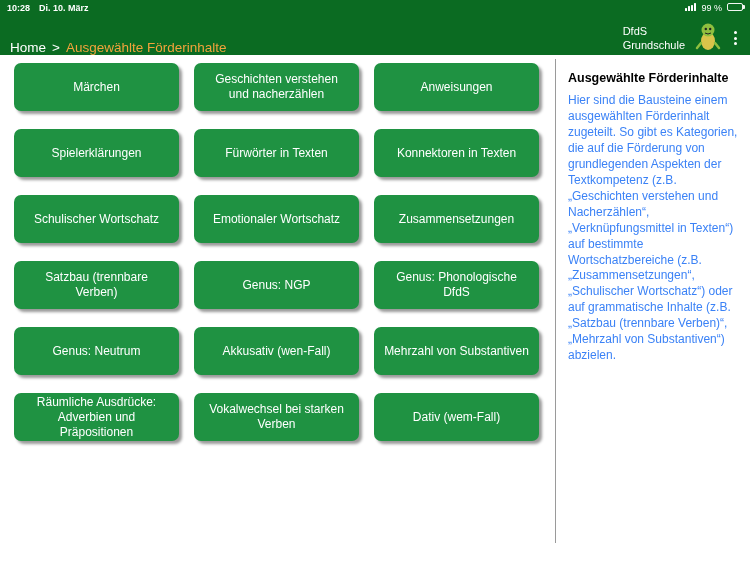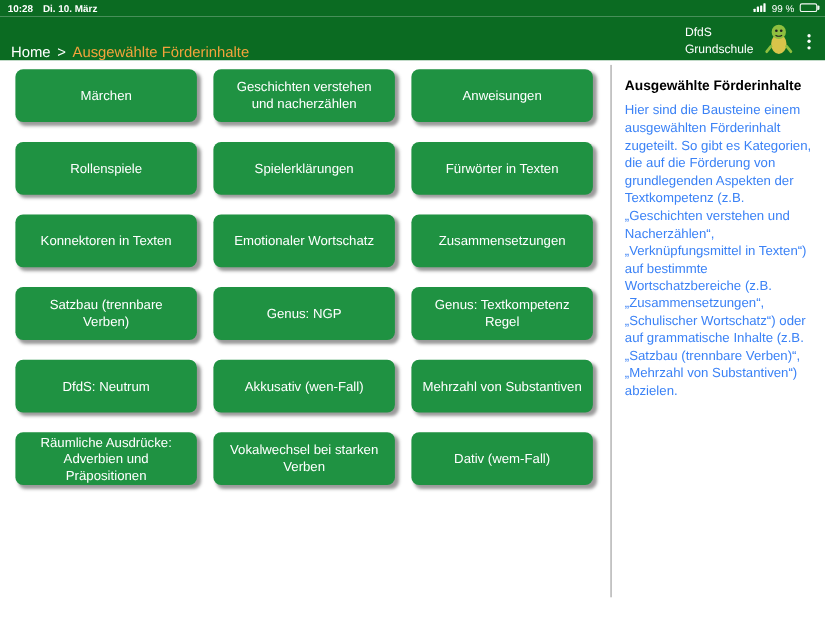--- a/index.html
+++ b/index.html
@@ -106,48 +106,48 @@
         <button class="grid-btn">
     <span>Märchen</span>
   </button>
         <button class="grid-btn">
     <span>Geschichten verstehen und nacherzählen</span>
   </button>
         <button class="grid-btn">
     <span>Anweisungen</span>
   </button>
         <button class="grid-btn">
-    <span>Rollenspiele</span>
-  </button>
-        <button class="grid-btn">
     <span>Spielerklärungen</span>
   </button>
         <button class="grid-btn">
     <span>Fürwörter in Texten</span>
   </button>
         <button class="grid-btn">
     <span>Konnektoren in Texten</span>
+  </button>
+        <button class="grid-btn">
+    <span>Schulischer Wortschatz</span>
   </button>
         <button class="grid-btn">
     <span>Emotionaler Wortschatz</span>
   </button>
         <button class="grid-btn">
     <span>Zusammensetzungen</span>
   </button>
         <button class="grid-btn">
     <span>Satzbau (trennbare Verben)</span>
   </button>
         <button class="grid-btn">
     <span>Genus: NGP</span>
   </button>
         <button class="grid-btn">
-    <span>Genus: Textkompetenz Regel</span>
+    <span>Genus: Phonologische DfdS</span>
   </button>
         <button class="grid-btn">
-    <span>DfdS: Neutrum</span>
+    <span>Genus: Neutrum</span>
   </button>
         <button class="grid-btn">
     <span>Akkusativ (wen-Fall)</span>
   </button>
         <button class="grid-btn">
     <span>Mehrzahl von Substantiven</span>
   </button>
         <button class="grid-btn">
     <span>Räumliche Ausdrücke: Adverbien und Präpositionen</span>
   </button>

